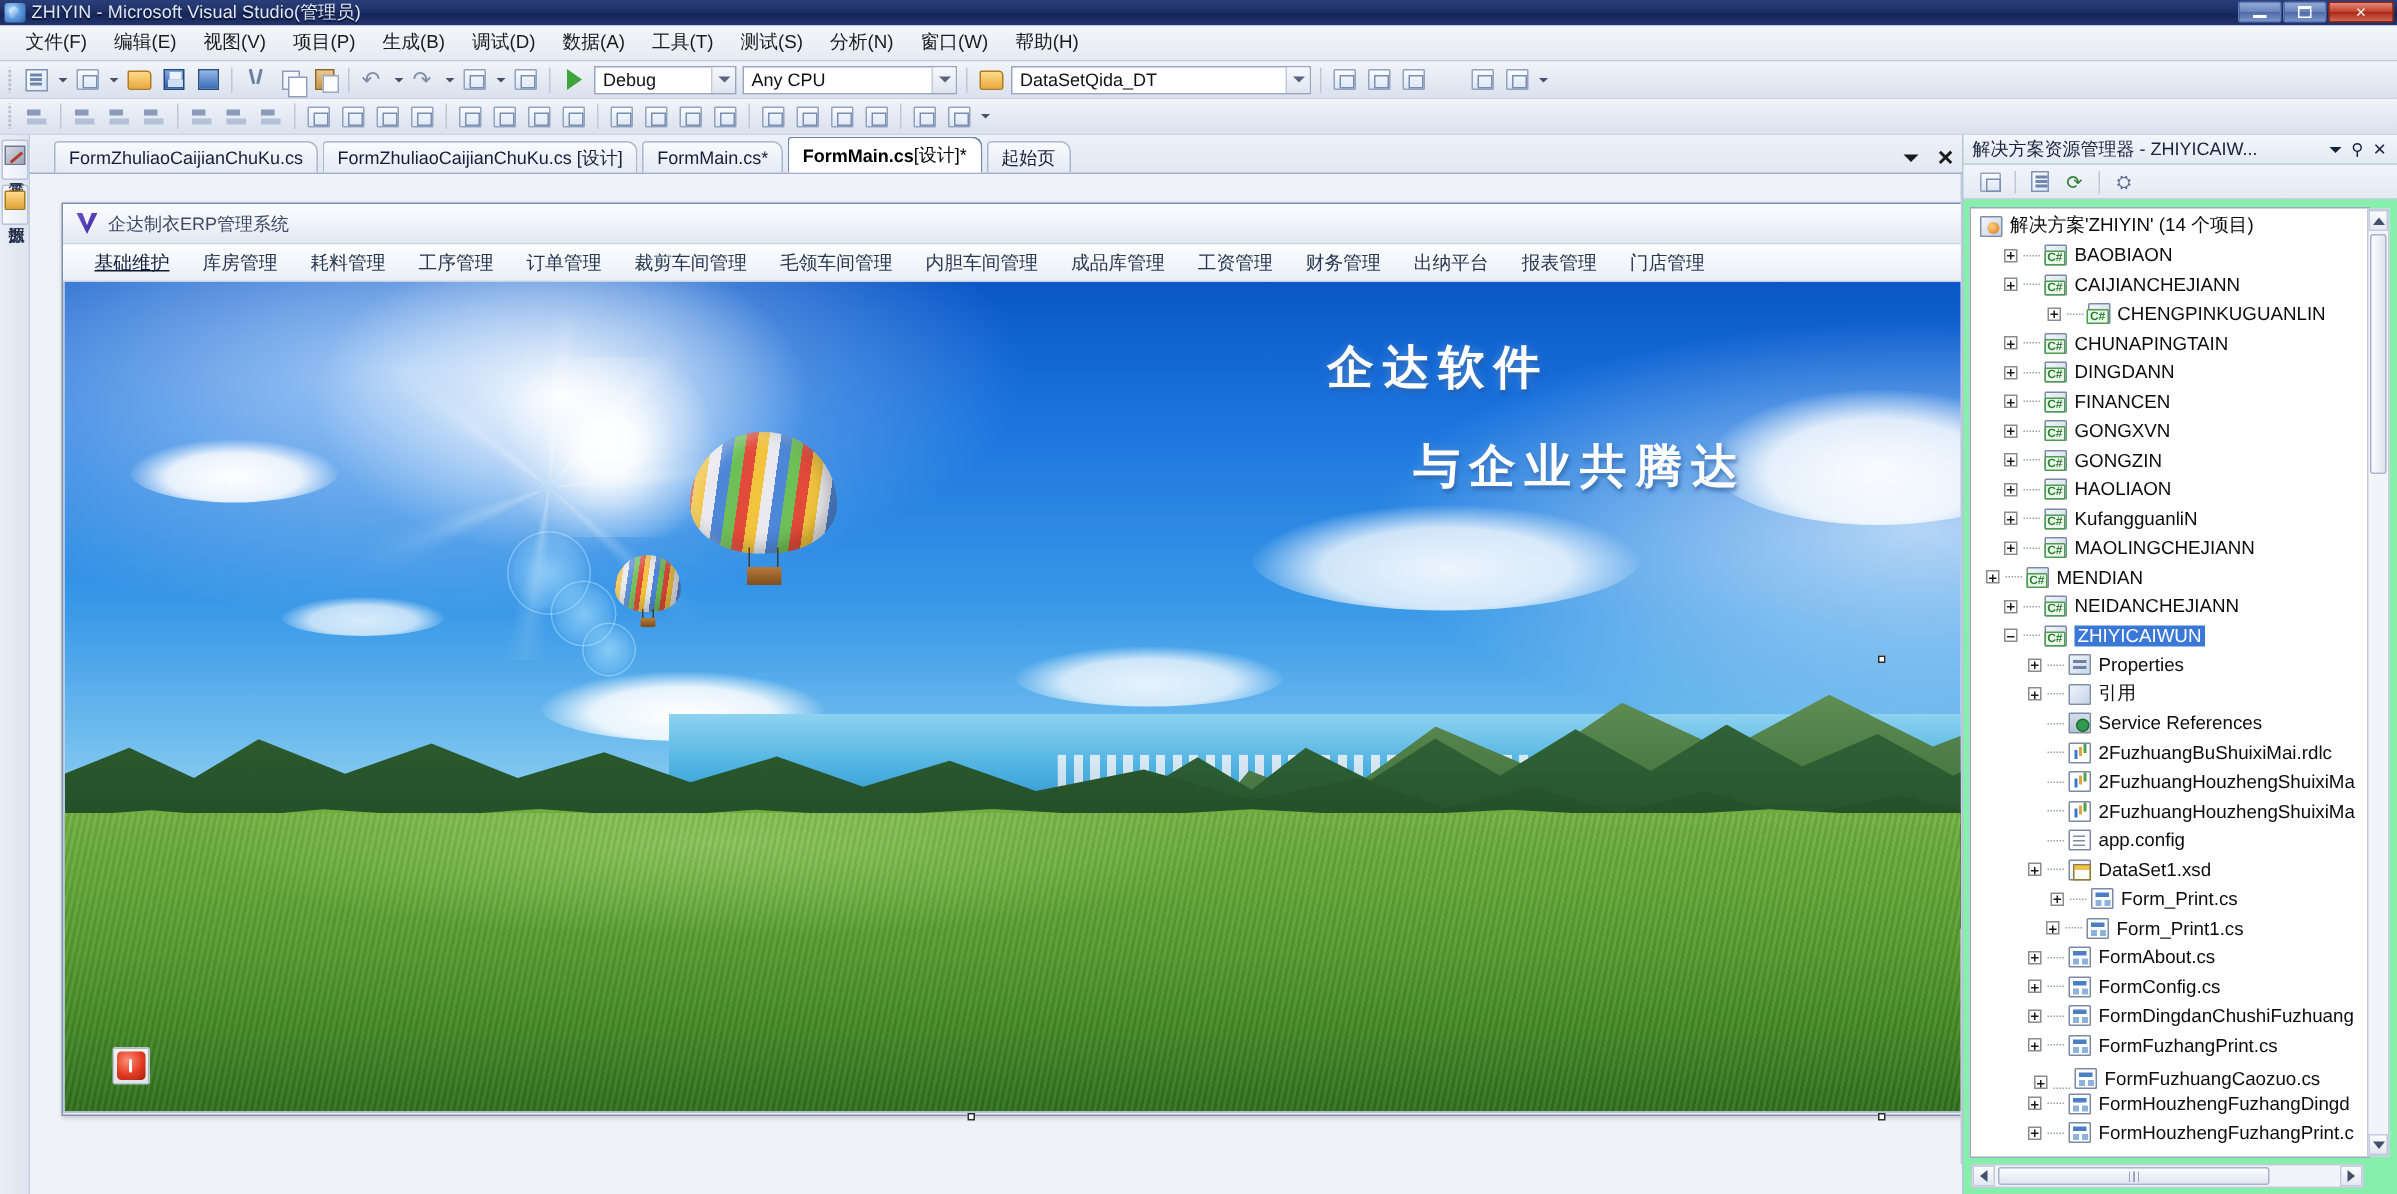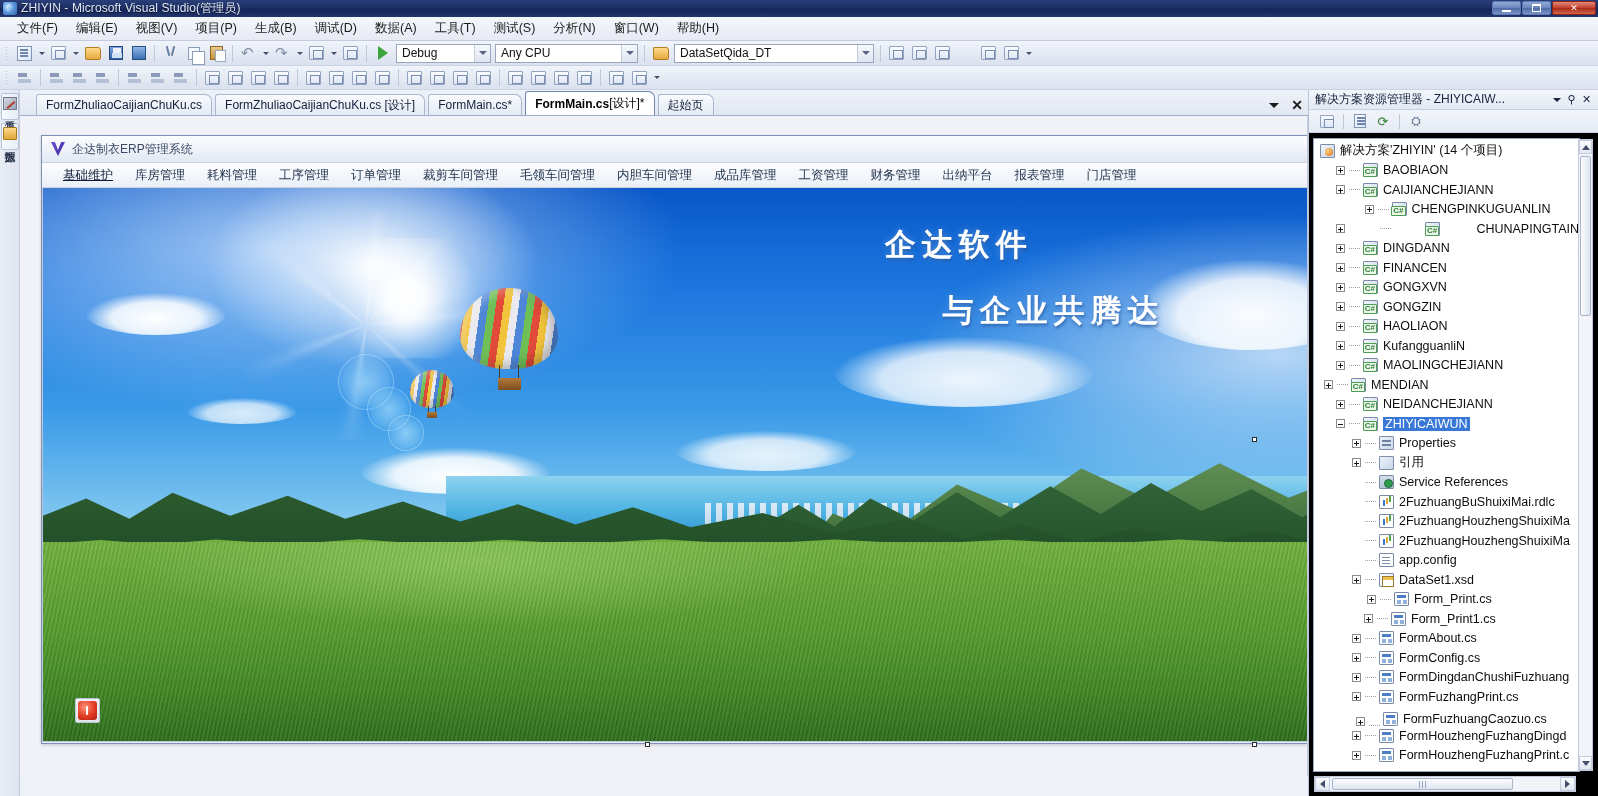--- a/index.html
+++ b/index.html
@@ -312,21 +312,21 @@
     display:flex; align-items:center; justify-content:center;
   }
   .exit-btn .pw:after { content:""; width:2px; height:9px; background:#fff; border-radius:1px; box-shadow:0 0 0 2px rgba(255,255,255,.0); }
 
   
   .handle { position:absolute; width:5px; height:5px; background:#ffffff; border:1px solid #2b2b2b; }
 
   
   .solexp {
     position:absolute; left:1308px; top:90px; width:290px; height:706px;
-    background:#000000; border-left:1px solid #b9c3d8;
+    background:#86efac; border-left:1px solid #b9c3d8;
   }
   .se-header {
     height:20px; display:flex; align-items:center; padding:0 4px 0 6px;
     background:linear-gradient(to bottom,#f3f6fb,#e3e9f3); border-bottom:1px solid #c7cfe0;
   }
   .se-title { font-size:12px; color:#17233c; white-space:nowrap; flex:1; }
   .se-hbtn { width:15px; height:15px; display:flex; align-items:center; justify-content:center;
              font-size:11px; color:#15233f; }
   .se-hbtn.caret:after{content:"";border-left:4px solid transparent;border-right:4px solid transparent;border-top:4px solid #15233f;}
   .se-toolbar {
@@ -768,21 +768,21 @@
             <span class="dots"></span>
             <span class="nicon ni-cs"></span>
             <span class="label">CAIJIANCHEJIANN</span>
           </div>
           <div class="node" style="padding-left: 22px; justify-content: center;">
             <span class="exp plus"></span>
             <span class="dots"></span>
             <span class="nicon ni-cs"></span>
             <span class="label">CHENGPINKUGUANLIN</span>
           </div>
-          <div class="node" style="padding-left: 22px; justify-content: space-between;">
+          <div class="node" style="padding-left: 22px;">
             <span class="exp plus"></span>
             <span class="dots"></span>
             <span class="nicon ni-cs"></span>
             <span class="label">CHUNAPINGTAIN</span>
           </div>
           <div class="node" style="padding-left: 22px;">
             <span class="exp plus"></span>
             <span class="dots"></span>
             <span class="nicon ni-cs"></span>
             <span class="label">DINGDANN</span>

